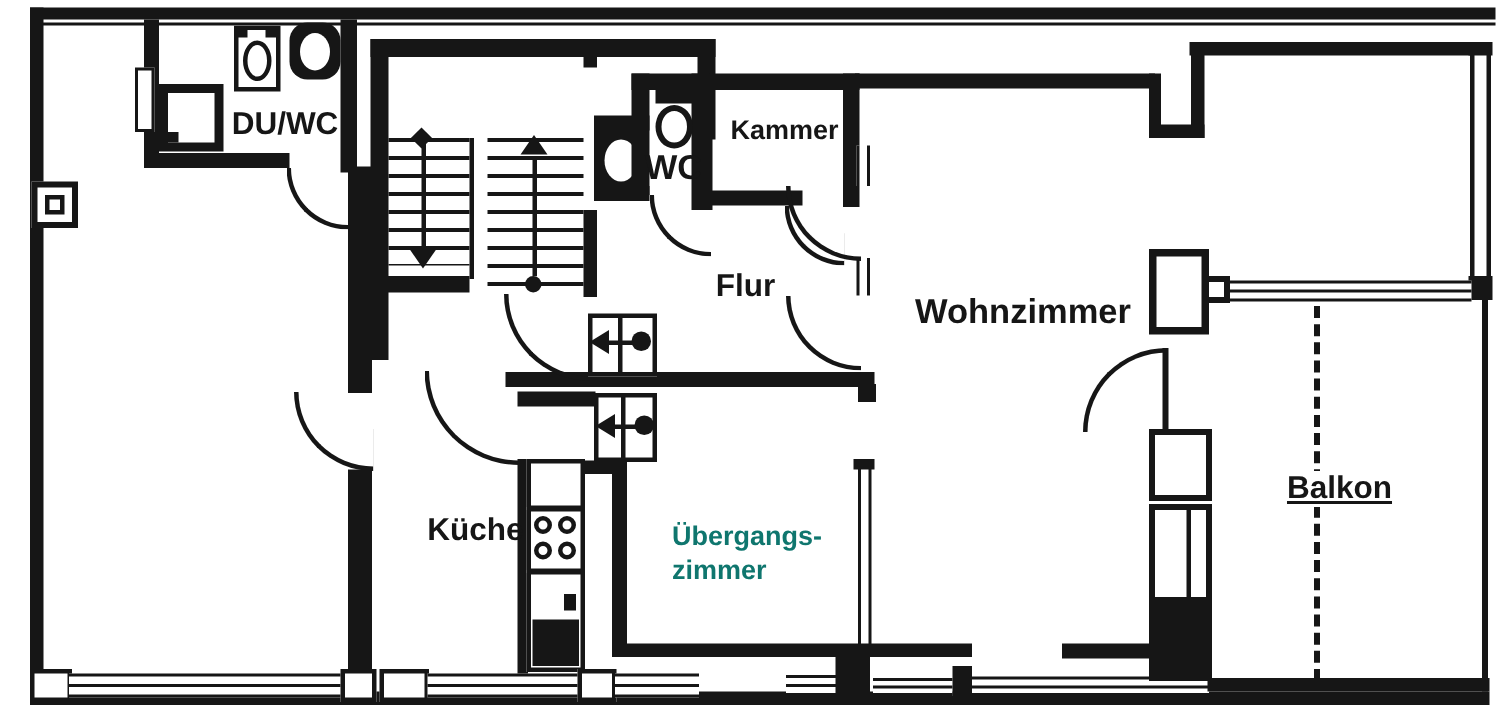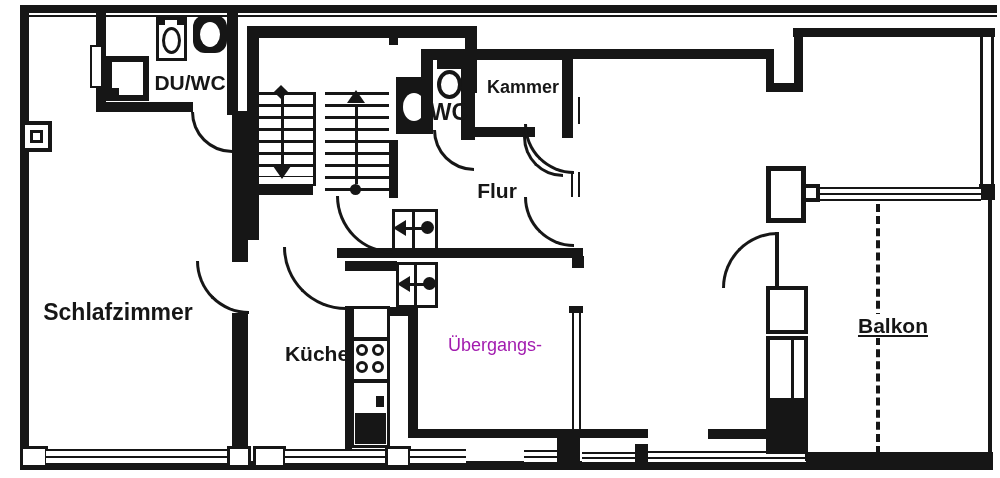--- a/index.html
+++ b/index.html
@@ -12,21 +12,21 @@
   .w     { position:absolute; background:#161616; }
   .box   { position:absolute; background:#ffffff; border:3px solid #161616; }
   .dwall { position:absolute; border-left:2px solid #161616; border-right:2px solid #161616; background:#fff; }
   .winband { position:absolute; background:#ffffff; border-top:2px solid #161616; border-bottom:2px solid #161616; }
   .winband i { position:absolute; left:0; right:0; top:50%; height:2px; margin-top:-1px; background:#161616; display:block; }
   .winv  { position:absolute; background:#ffffff; border-left:3px solid #161616; border-right:3px solid #161616; }
   .arc   { position:absolute; }
   .arc.bl { border-left:3px solid #161616; border-bottom:3px solid #161616; border-bottom-left-radius:100% 100%; }
   .arc.tl { border-top:3px solid #161616; border-left:3px solid #161616; border-top-left-radius:100% 100%; }
   .lbl { position:absolute; font-weight:bold; color:#161616; transform:translate(-50%,-50%); white-space:nowrap; }
-  .lblblock { position:absolute; font-weight:normal; color:#a21caf; line-height:1.25; }
+  .lblblock { position:absolute; font-weight:bold; color:#0f766e; line-height:1.25;margin-top:12px; }
   .treads { position:absolute; background:repeating-linear-gradient(to bottom,#161616 0 3px,transparent 3px 12px); }
   .dot { position:absolute; background:#161616; border-radius:50%; }
   .diamond { position:absolute; background:#161616; transform:rotate(45deg); }
   .tri { position:absolute; width:0; height:0; }
   .tri.down { border-left:9px solid transparent; border-right:9px solid transparent; border-top:13px solid #161616; }
   .tri.up   { border-left:9px solid transparent; border-right:9px solid transparent; border-bottom:13px solid #161616; }
   .tri.left { border-top:8px solid transparent; border-bottom:8px solid transparent; border-right:13px solid #161616; }
   .circ { position:absolute; border:3px solid #161616; border-radius:50%; background:#ffffff; }
   .blackround { position:absolute; background:#161616; border-radius:12px; }
   .whiteoval  { position:absolute; background:#ffffff; border-radius:50%; }
@@ -181,20 +181,21 @@
   <div class="box" style="left:766px;top:336px;width:42px;height:66px;border-width:4px;"></div>
   <div class="w" style="left:791px;top:339px;width:3px;height:60px;"></div>
   <div class="w" style="left:766px;top:402px;width:42px;height:52px;"></div>
 
   <div class="dashedline" style="left:876px;top:204px;width:4px;height:250px;"></div>
 
   <div class="lbl" style="left:190px;top:83px;font-size:21px;">DU/WC</div>
   <div class="lbl" style="left:449px;top:112px;font-size:23px;">WC</div>
   <div class="lbl" style="left:523px;top:87px;font-size:18px;">Kammer</div>
   <div class="lbl" style="left:497px;top:191px;font-size:21px;">Flur</div>
-  <div class="lbl" style="left:118px;top:312px;font-size:23px;">Schlafzimmer</div>
+  <div class="lbl" style="left:682px;top:208px;font-size:23px;">Wohnzimmer</div>
   <div class="lbl" style="left:317px;top:354px;font-size:21px;">Küche</div>
   <div class="lblblock" style="left:448px;top:334px;font-size:18px;">
     <div>Übergangs-</div>
+    <div>zimmer</div>
   </div>
   <div class="lbl" style="left:893px;top:326px;font-size:21px;background:#ffffff;padding:0 5px;text-decoration:underline;">Balkon</div>
 
 </div>
 
 </body></html>

